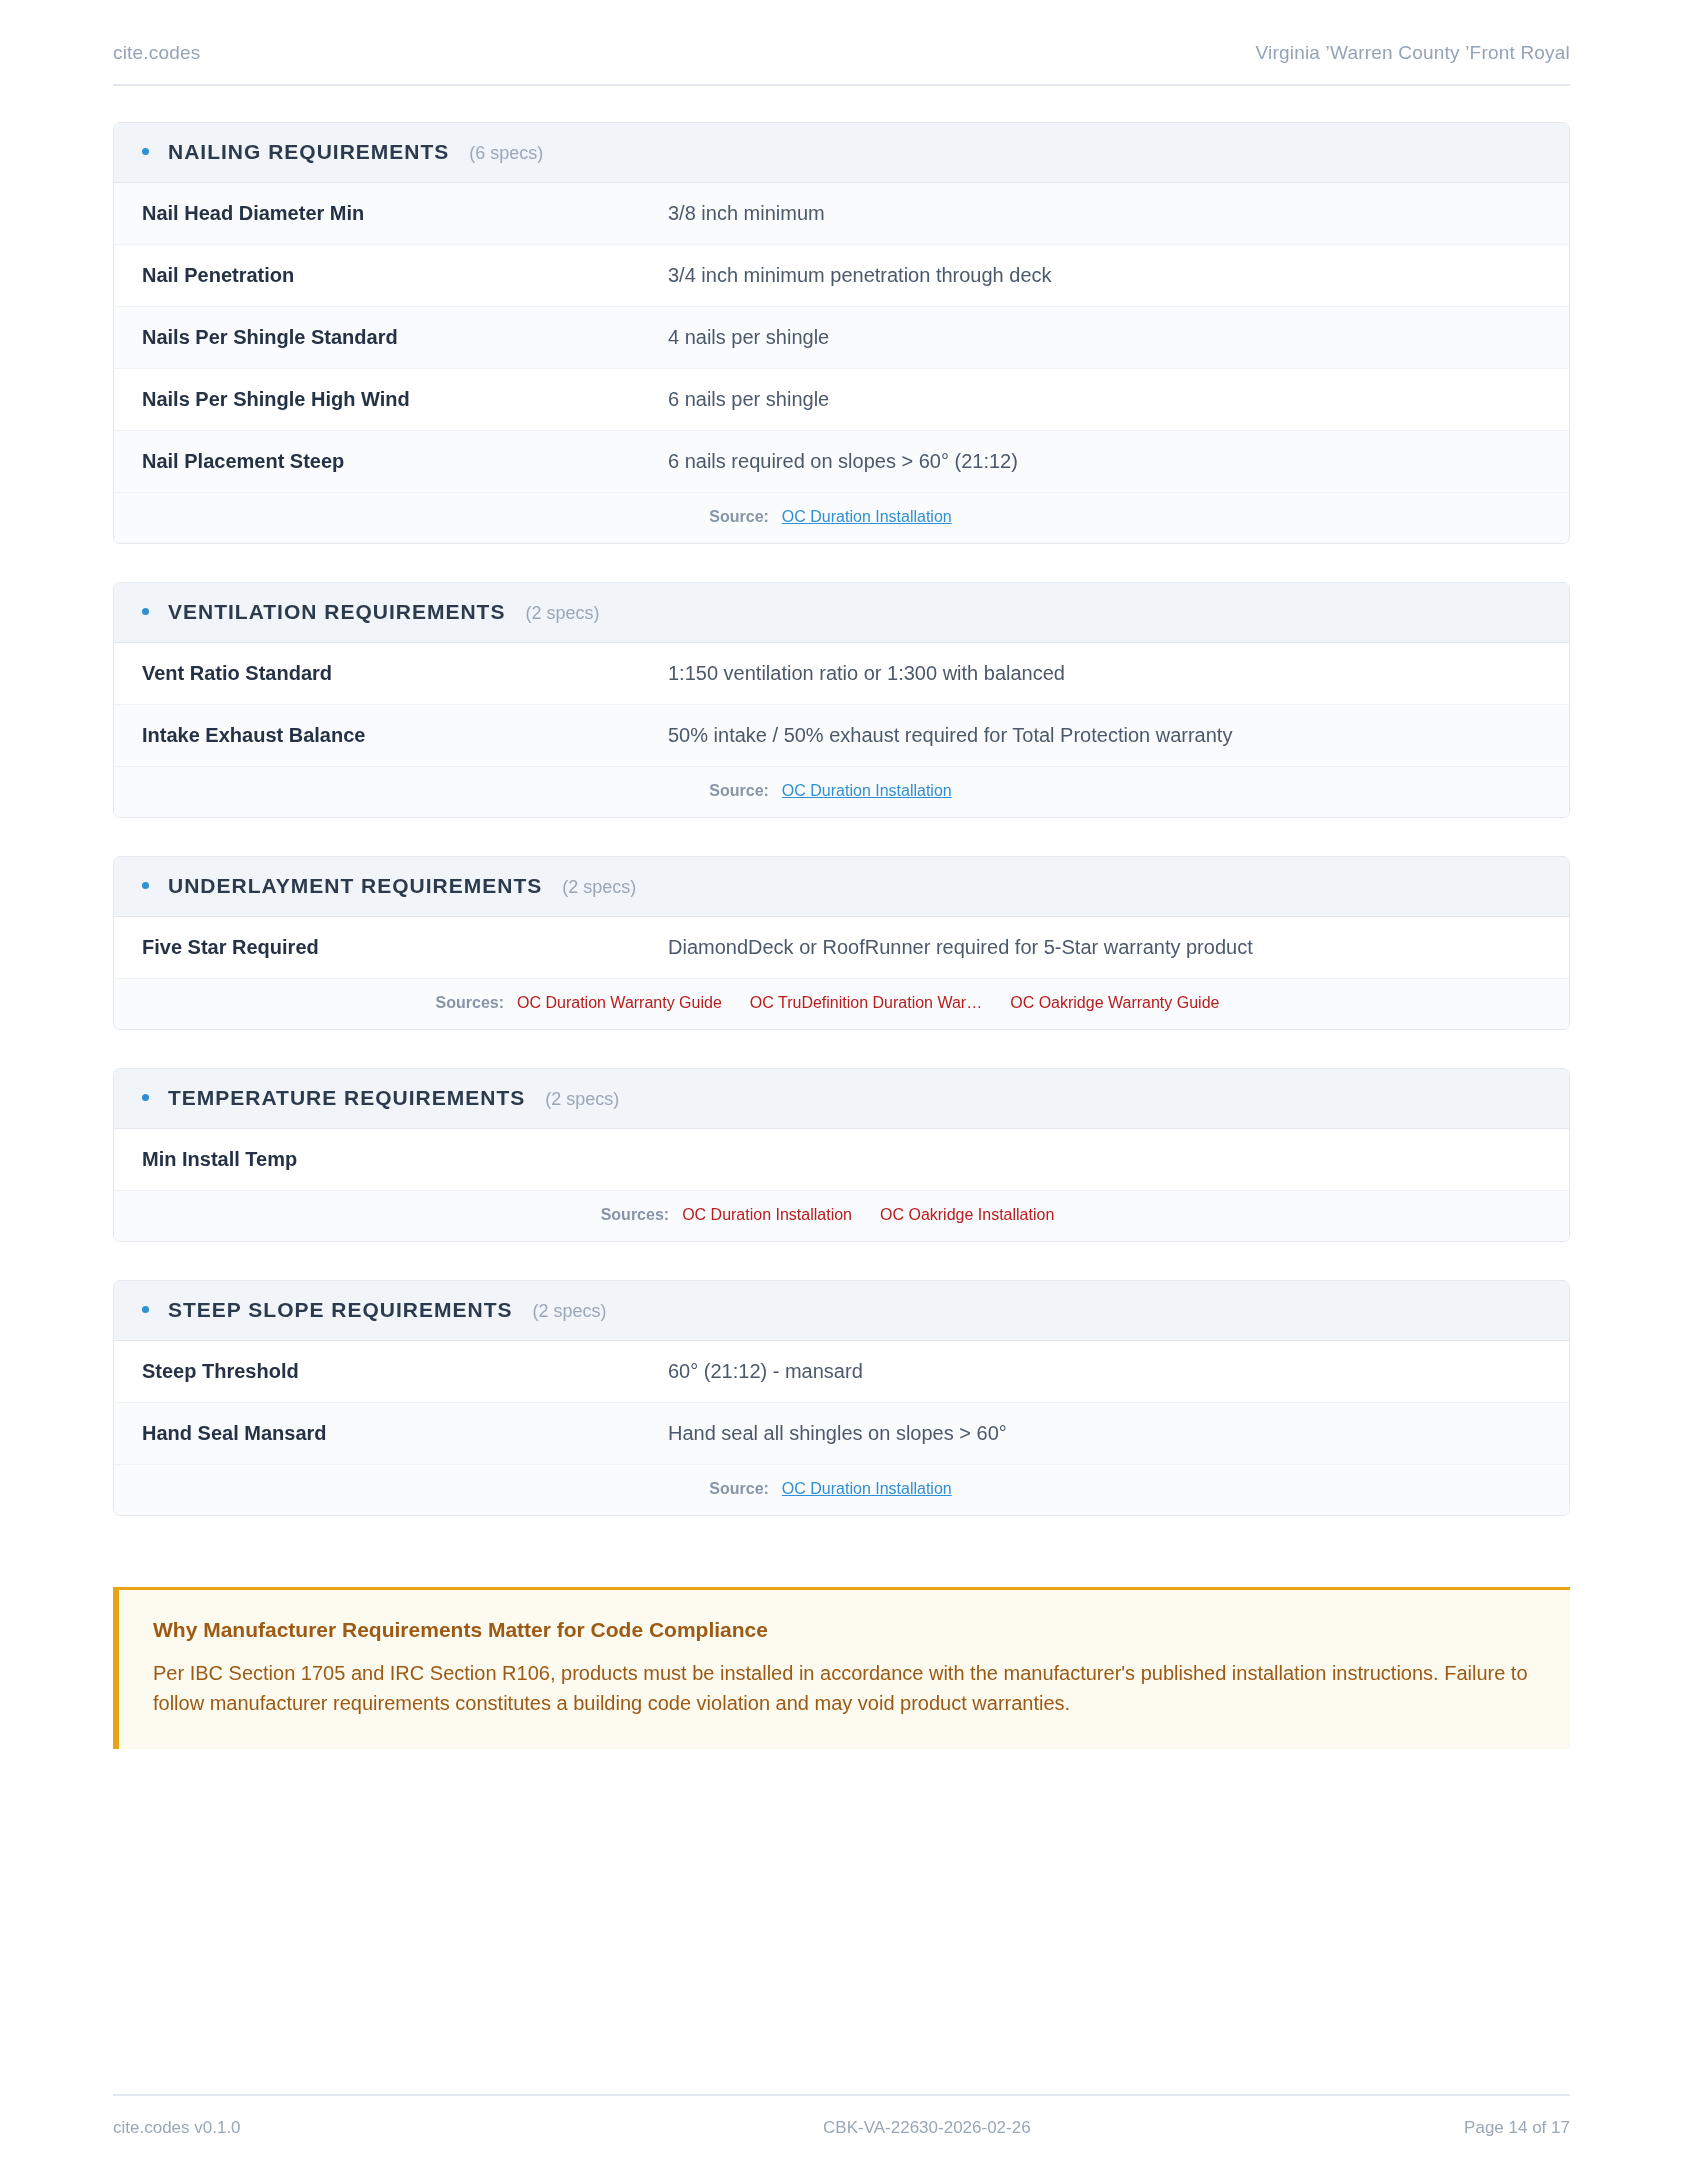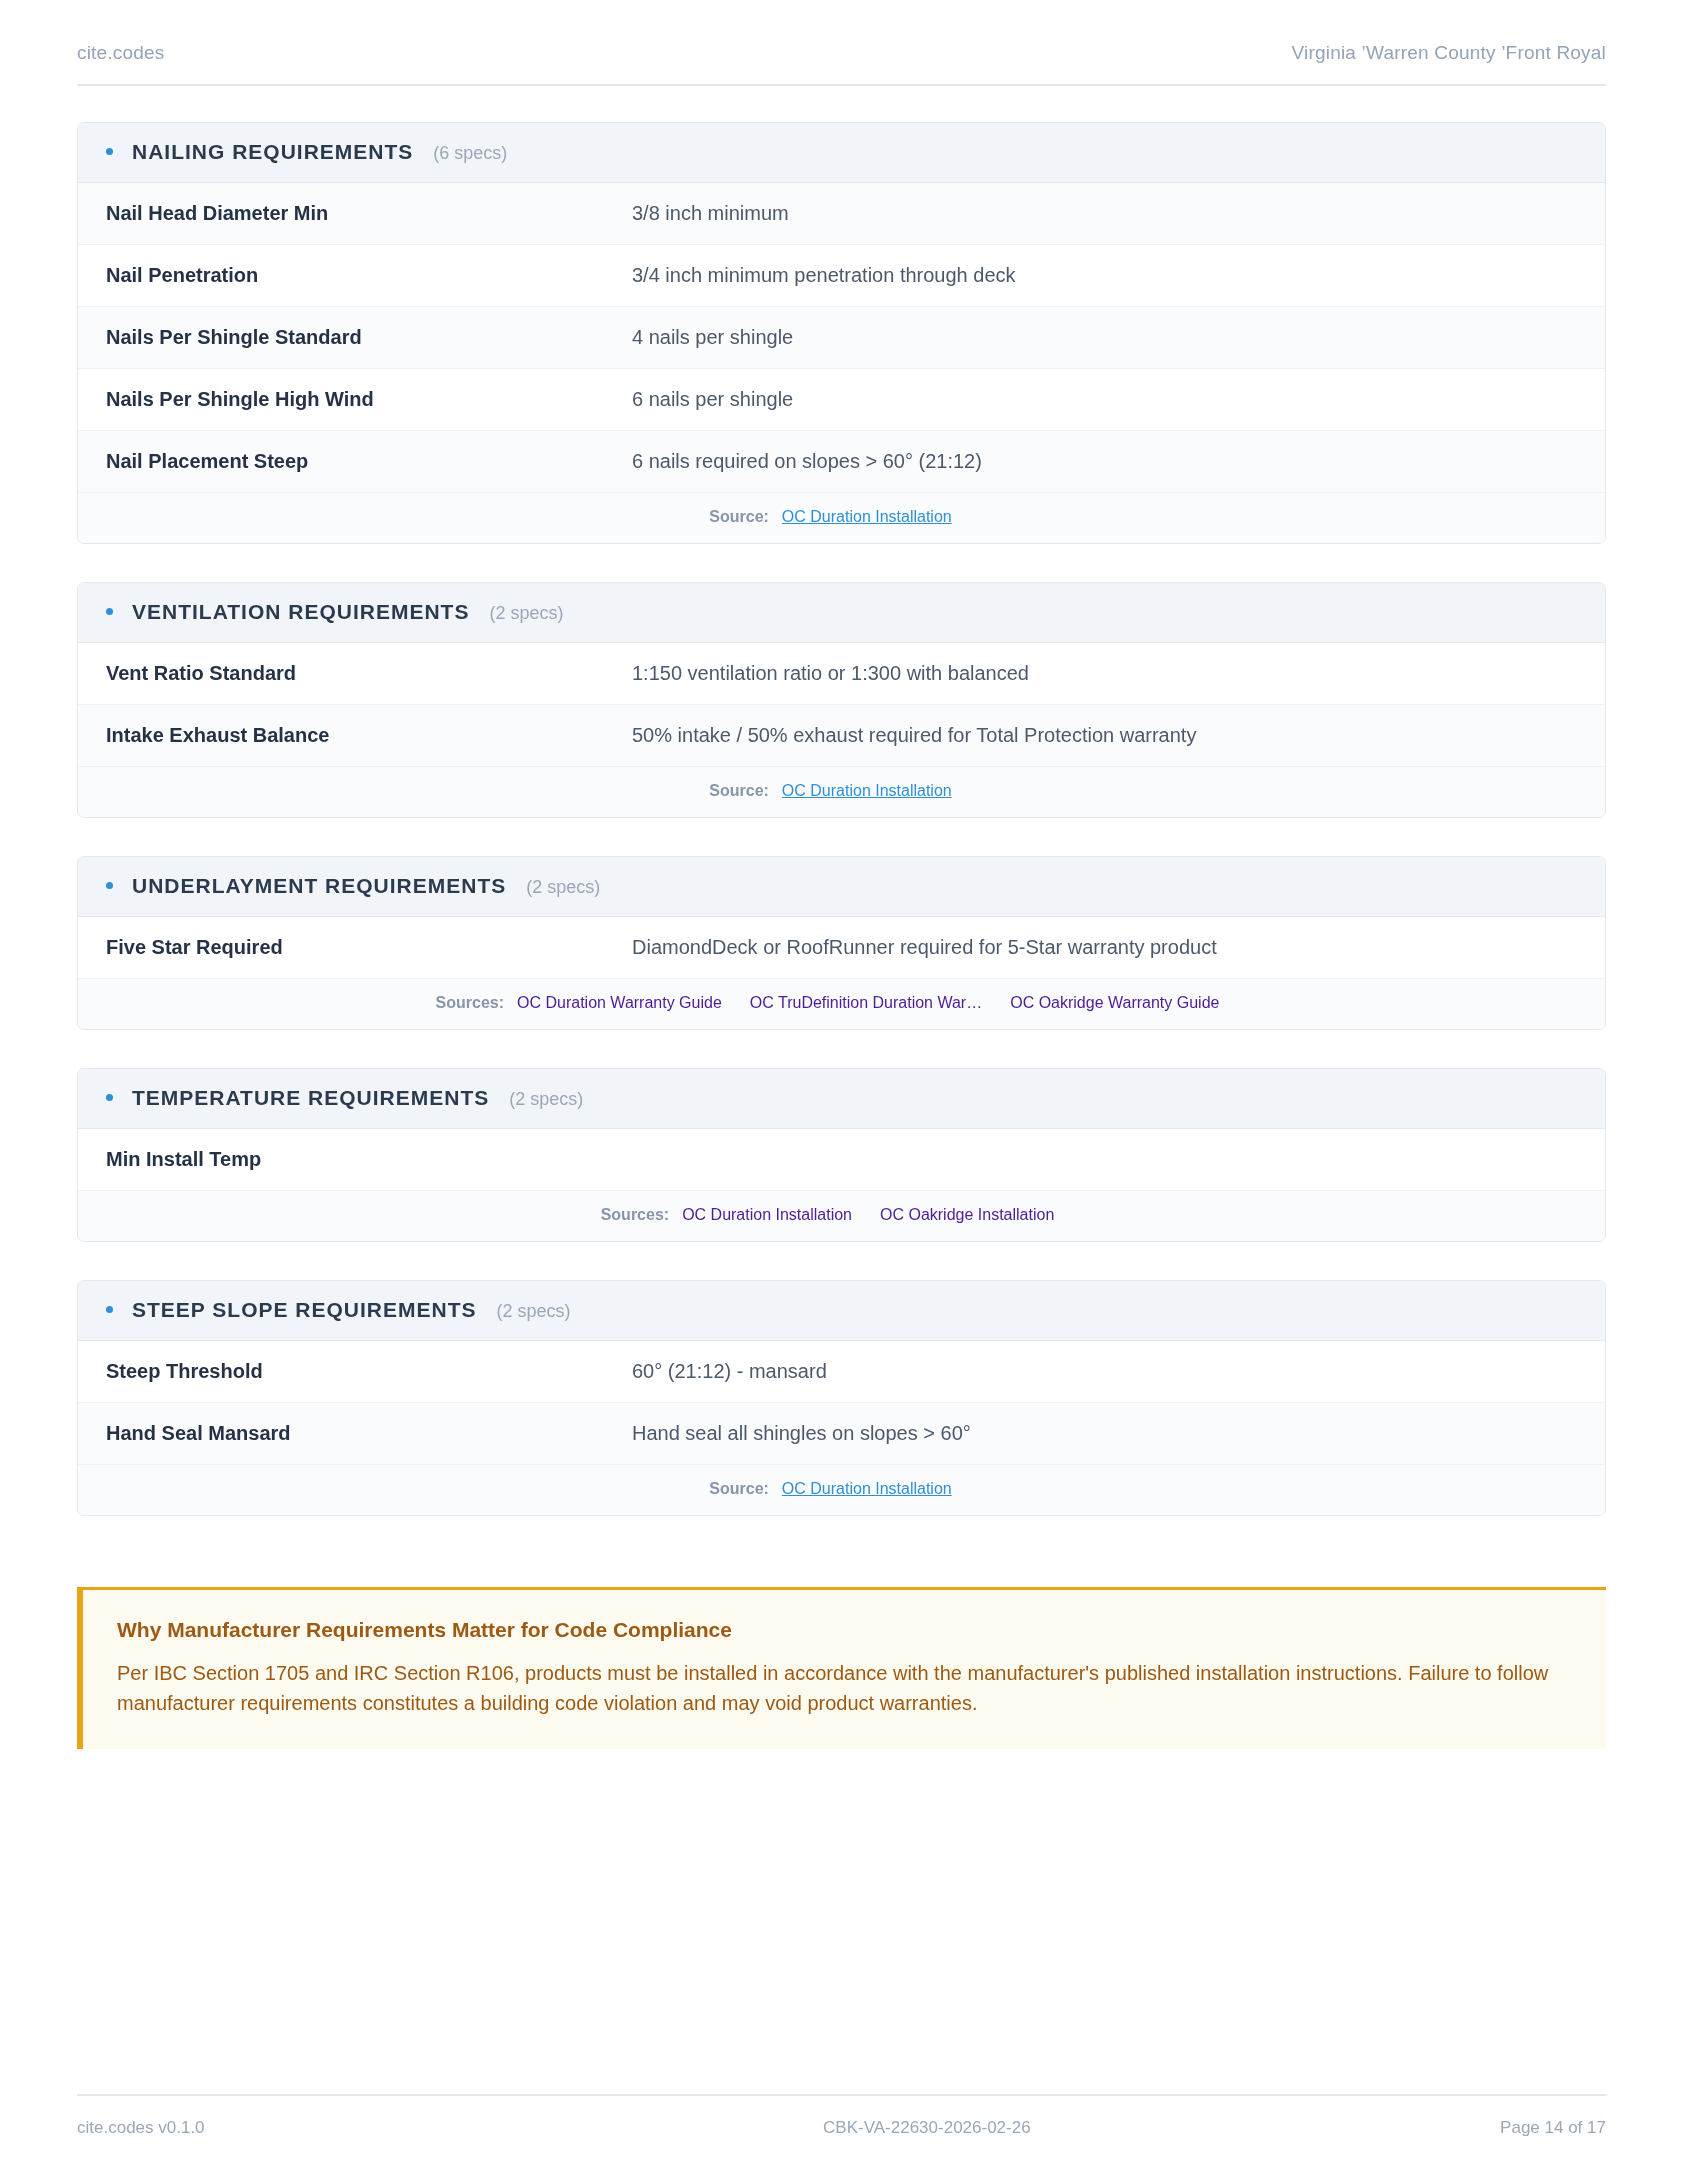--- a/index.html
+++ b/index.html
@@ -11,21 +11,21 @@
     width: 1683px;
     min-height: 2178px;
     font-family: "Liberation Sans", sans-serif;
     color: #2c3a4e;
     -webkit-font-smoothing: antialiased;
   }
   .page {
     width: 1683px;
     min-height: 2178px;
     box-sizing: border-box;
-    padding: 0 77px;
+    padding: 0 113px;
     position: relative;
     display: flex;
     flex-direction: column;
   }
 
   
   .doc-header {
     display: flex;
     align-items: baseline;
     justify-content: space-between;
@@ -140,21 +140,21 @@
   .source-link {
     font-size: 16px;
     color: #2f8fd4;
     text-decoration: underline;
     margin-right: 22px;
     white-space: nowrap;
     cursor: pointer;
   }
   .source-plain {
     font-size: 16px;
-    color: #4c1d95;
+    color: #b91c1c;
     text-decoration: none;
     margin-right: 28px;
     white-space: nowrap;
   }
 
   
   .callout {
     margin-top: 71px;
     background: #fdfaef;
     border-left: 6px solid #e8a317;

